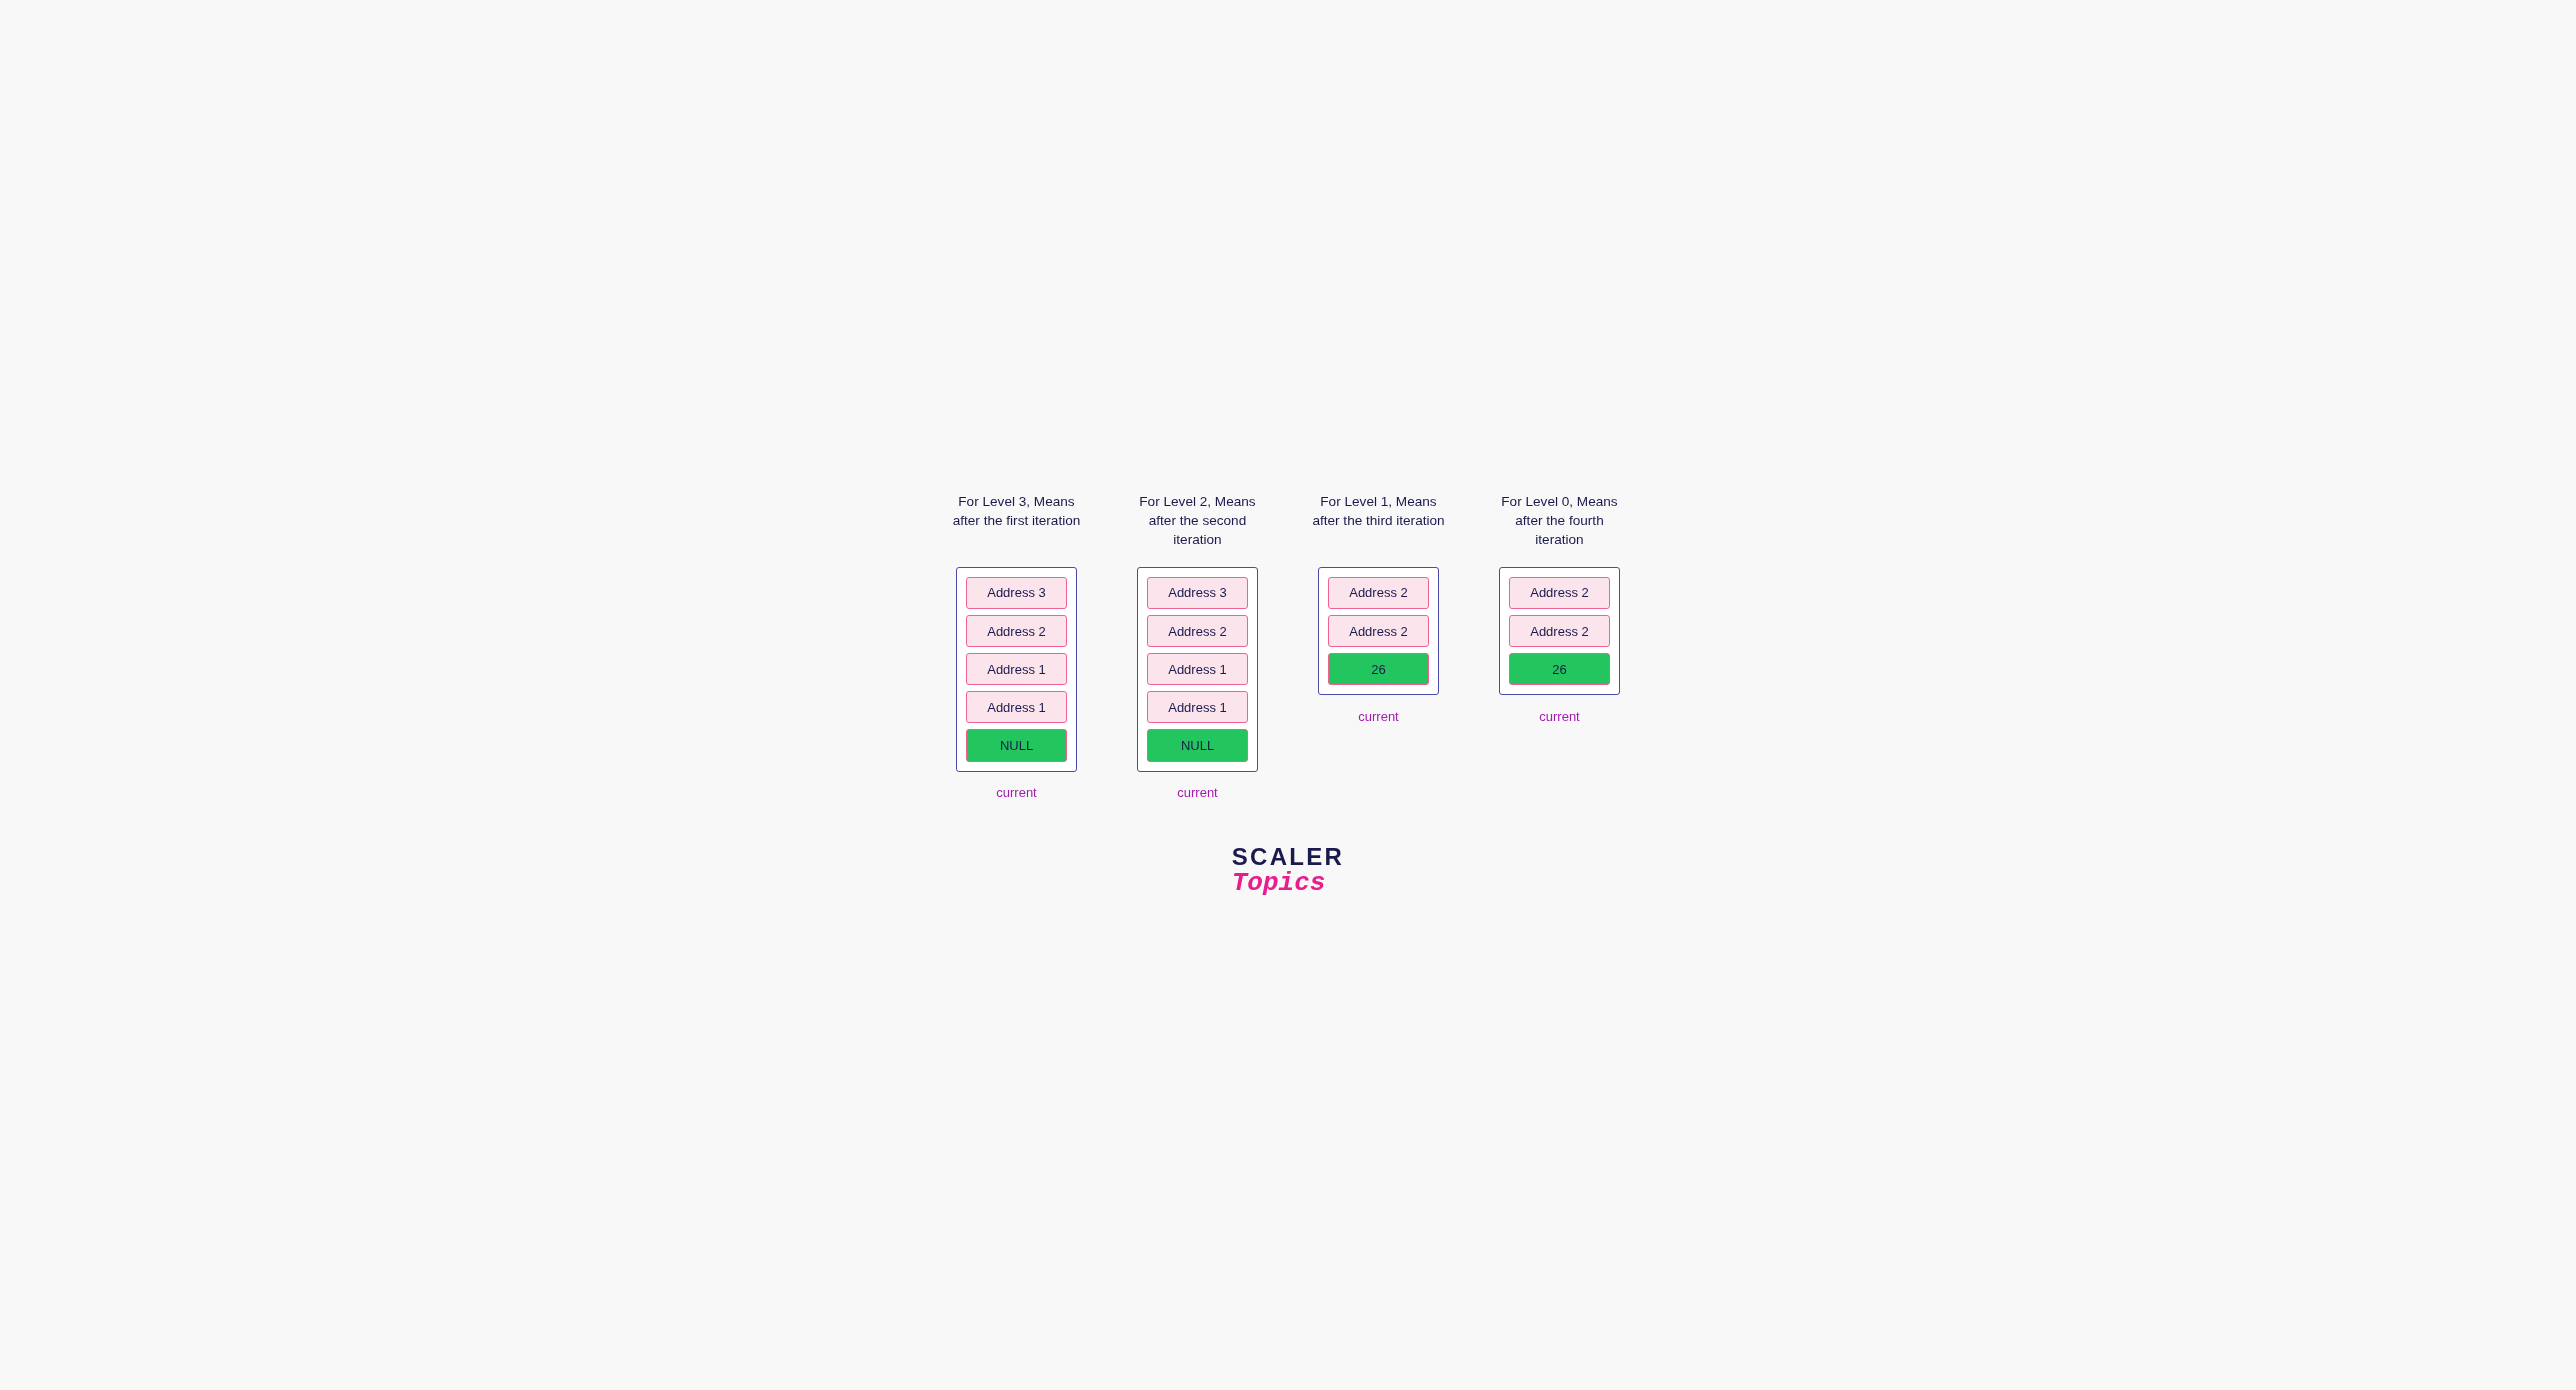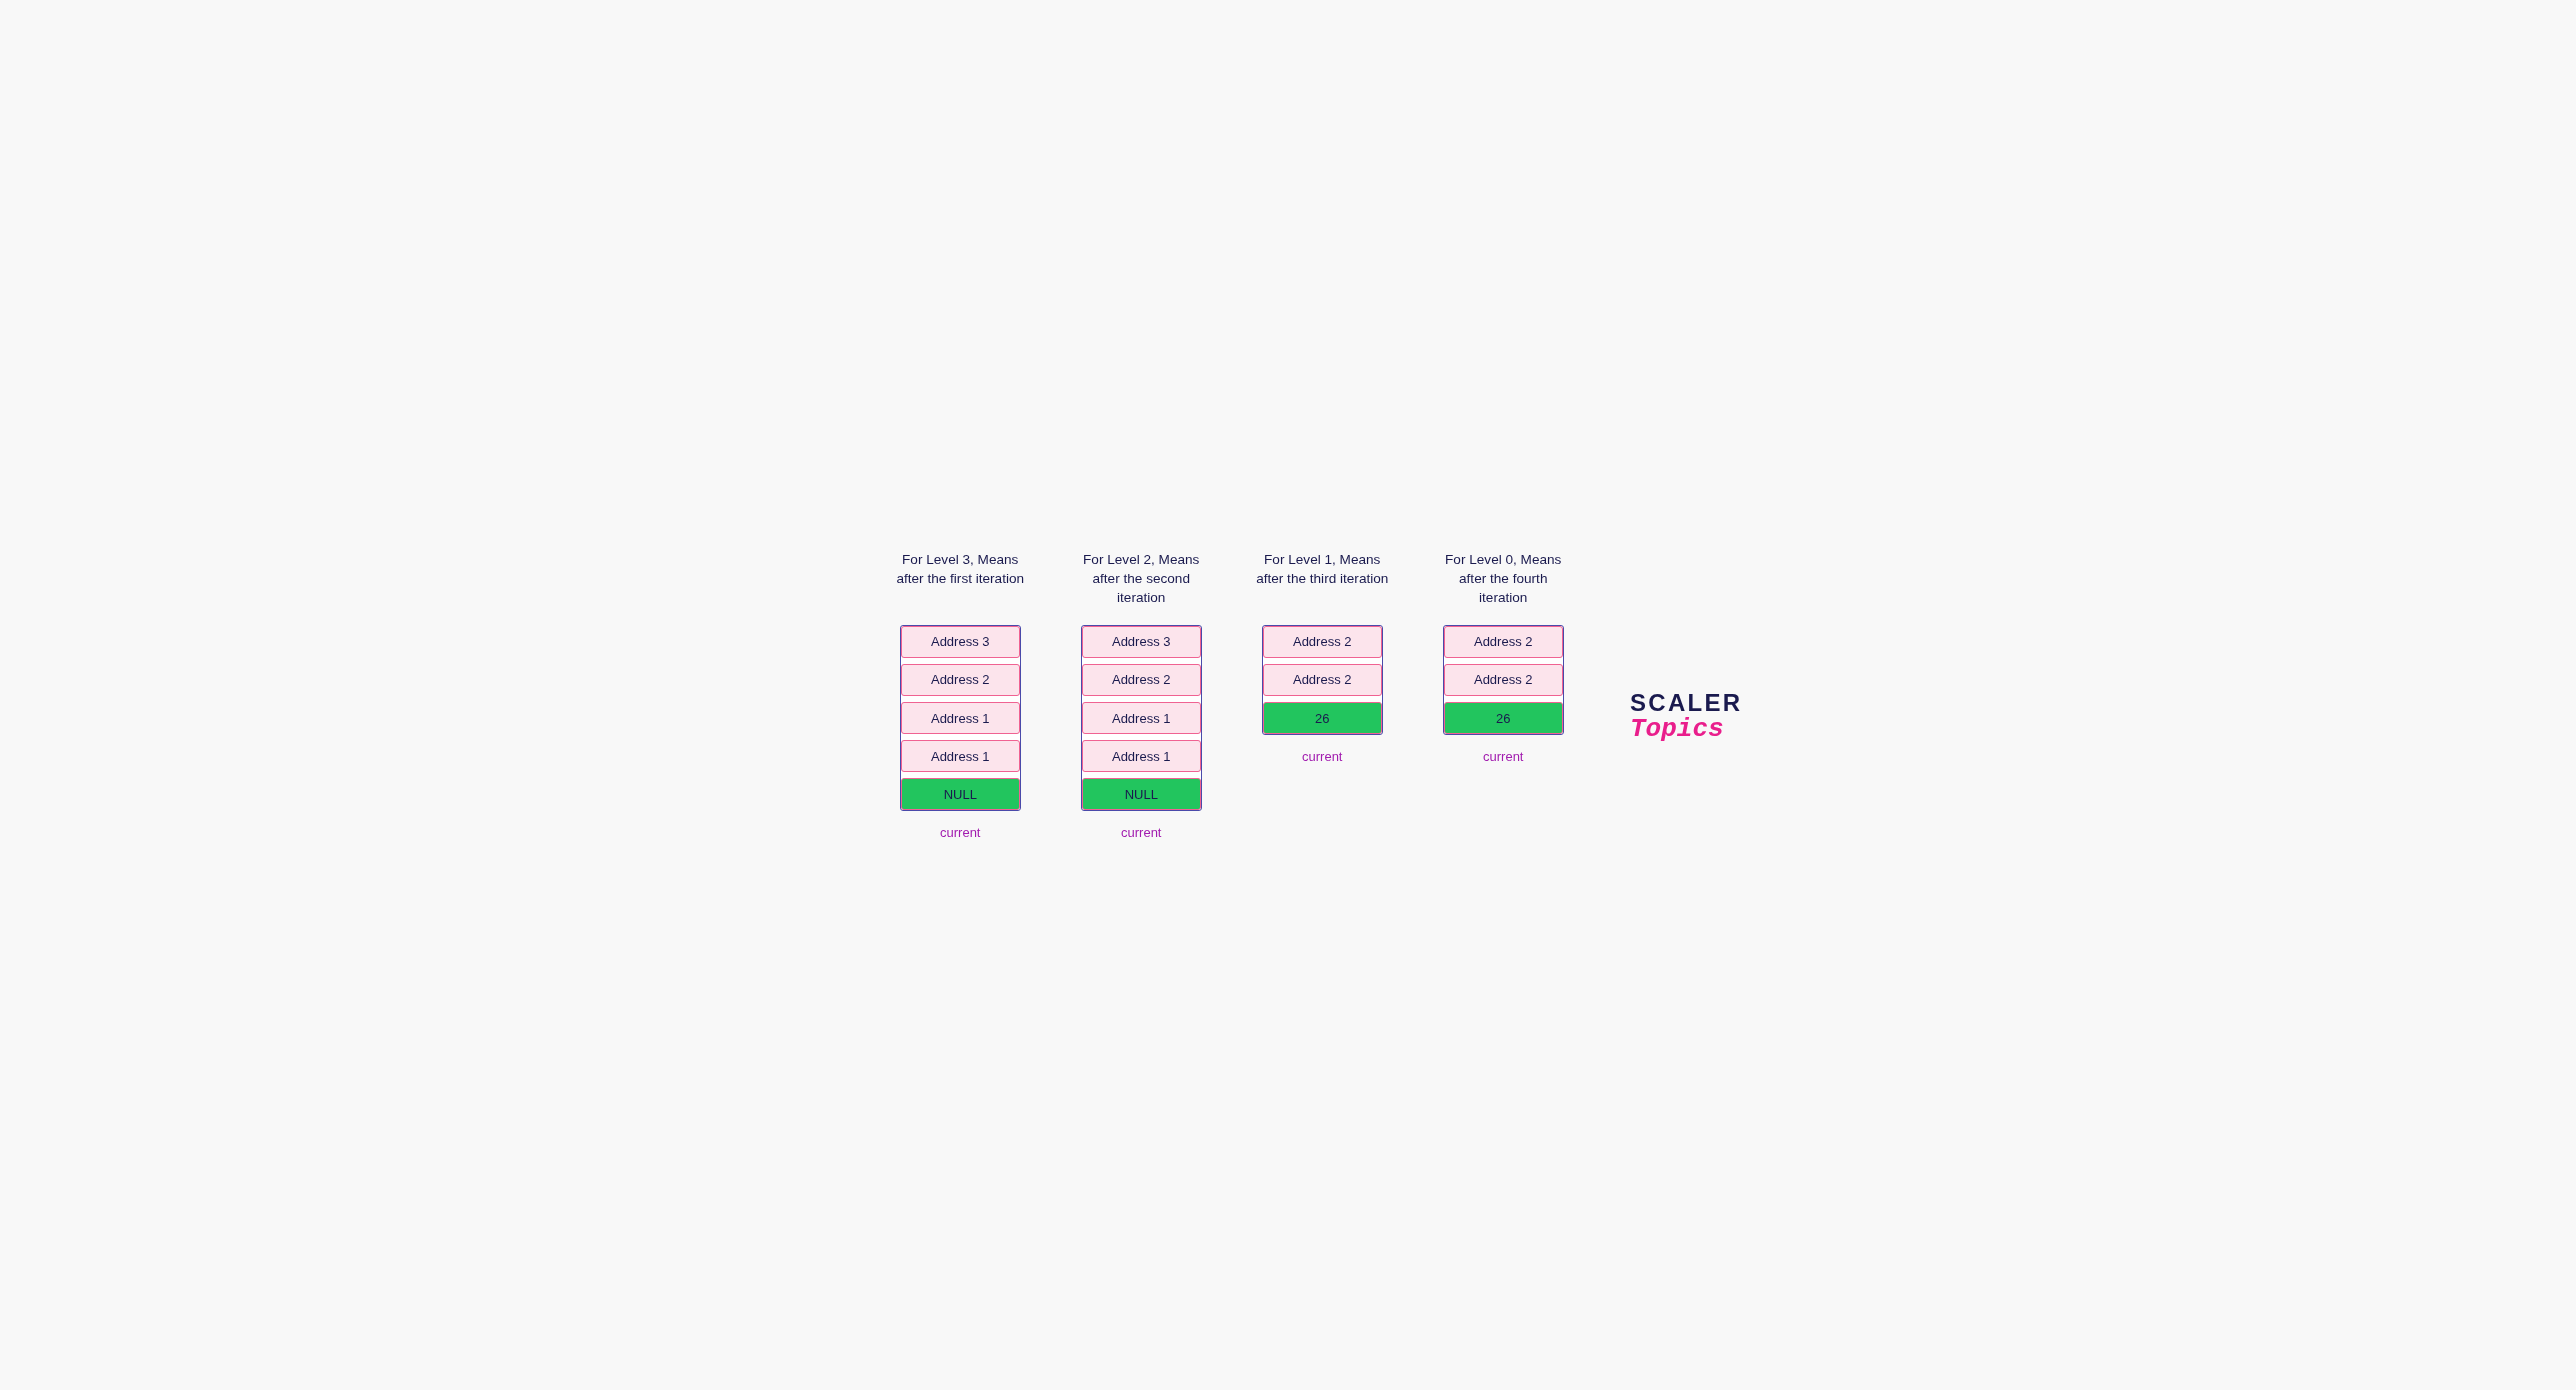--- a/index.html
+++ b/index.html
@@ -10,21 +10,21 @@
       display: flex;
       flex-direction: column;
       align-items: center;
       justify-content: center;
       min-height: 100vh;
       padding: 30px 15px;
     }
 
     .main-content {
       display: flex;
-      flex-direction: row;
+      flex-direction: column;
       align-items: center;
       width: 100%;
       max-width: 909px;
     }
 
     .diagrams-row {
       display: flex;
       flex-direction: row;
       align-items: flex-start;
       justify-content: center;
@@ -44,21 +44,21 @@
       color: #1a1a4e;
       text-align: center;
       line-height: 1.4;
       max-width: 136px;
       min-height: 61px;
     }
 
     .stack-container {
       border: 1.5px solid #4a4aaa;
       border-radius: 3px;
-      padding: 0;
+      padding: 9px;
       background: white;
       display: flex;
       flex-direction: column;
       gap: 6px;
       min-width: 121px;
     }
 
     .stack-item {
       background: #fce4ec;
       border: 1.1px solid #f06292;

